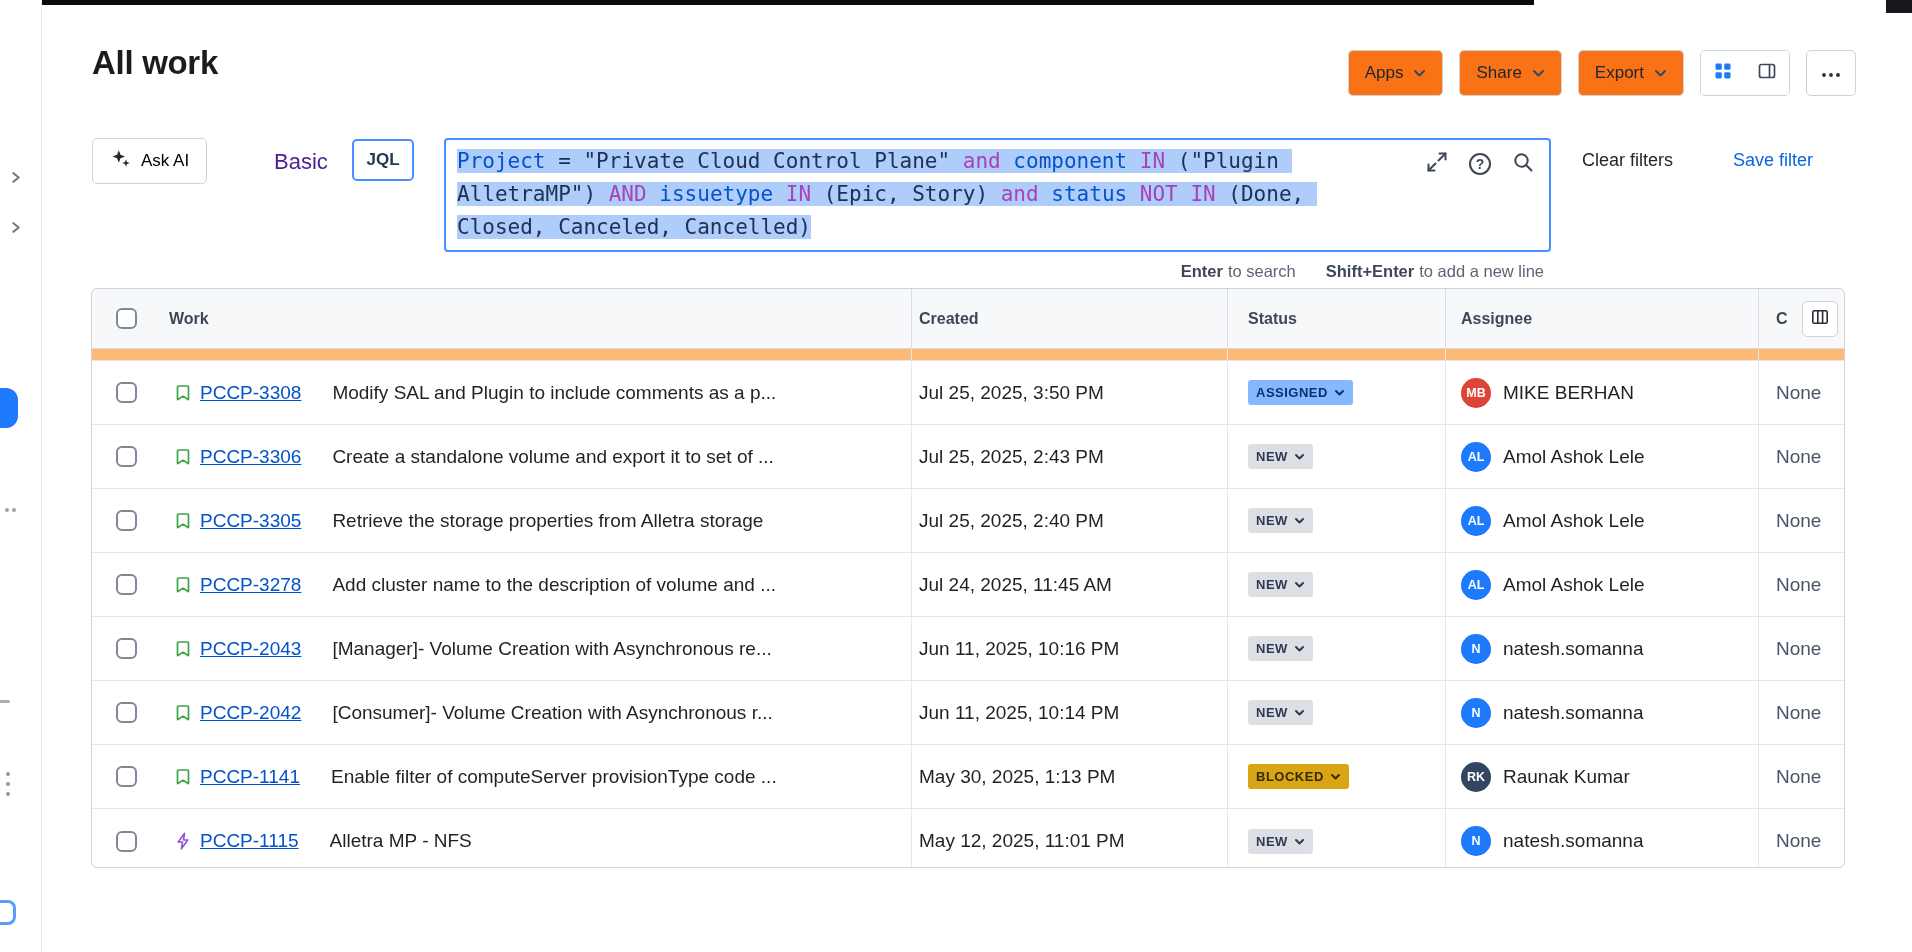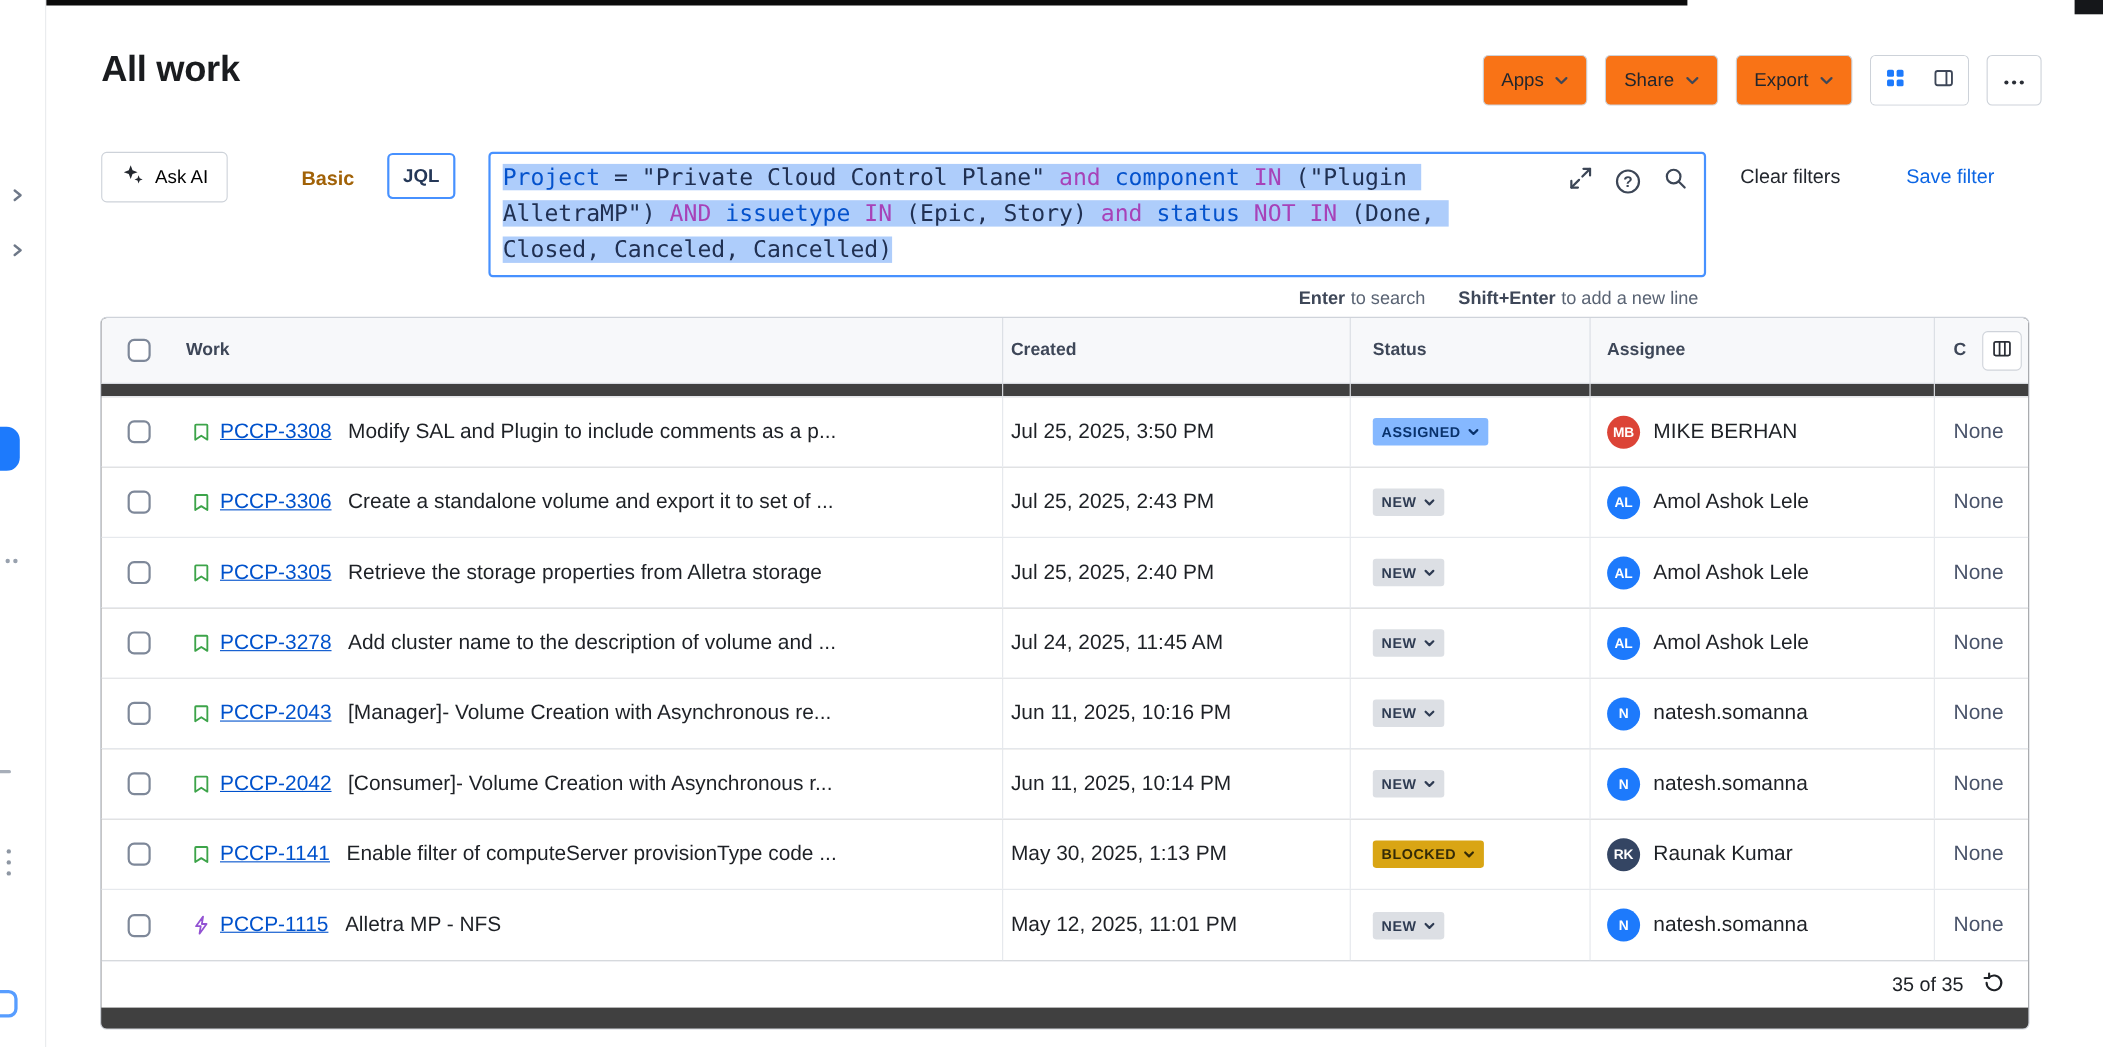--- a/index.html
+++ b/index.html
@@ -28,42 +28,42 @@
   .btn { display:inline-flex; align-items:center; gap:10px; padding:0 16px; border:1px solid #CDD2D9;
          border-radius:5px; background:#f97316; font-size:17px; font-weight:500; color:#22262D; cursor:default; }
   .view-toggle { display:flex; border:1px solid #CDD2D9; border-radius:5px; overflow:hidden; }
   .vt { width:44px; display:flex; align-items:center; justify-content:center; background:#fff; }
   .more-btn { width:50px; display:flex; align-items:center; justify-content:center; border:1px solid #CDD2D9; border-radius:5px; background:#fff; }
 
   
   .ask-ai { position:absolute; left:92px; top:138px; height:46px; display:inline-flex; align-items:center; gap:10px;
             padding:0 17px; border:1px solid #CDD2D9; border-radius:5px; background:#fff; font-size:17px; font-weight:500; }
   .basic-btn { position:absolute; left:262px; top:141px; height:42px; padding:0 12px; border:none; background:transparent;
-               font-size:18px; font-weight:700; color:#a16207; display:flex; align-items:center; }
+               font-size:22px; font-weight:400; color:#4c1d95; display:flex; align-items:center; }
   .jql-btn { position:absolute; left:352px; top:139px; height:42px; min-width:62px; padding:0 12px;
              border:2px solid var(--jql-border); border-radius:5px; background:#fff; color:#253858;
              font-size:17px; font-weight:700; display:flex; align-items:center; justify-content:center; }
   .jql-box { position:absolute; left:444px; top:138px; width:1107px; height:114px; background:#fff;
              border:2px solid var(--jql-border); border-radius:4px; }
   .jql-lines { position:absolute; left:11px; top:5px; font-family:"DejaVu Sans Mono", monospace;
                font-size:21px; line-height:33px; white-space:pre; }
   .jql-line .sel { background:var(--sel); }
   .tok-field { color:#0452CC; }
   .tok-kw { color:#A742B8; }
   .tok-txt { color:#203052; }
   .jql-icons { position:absolute; top:10px; right:14px; display:flex; gap:20px; align-items:center; }
   .help-icon { width:22px; height:22px; border:2px solid #3C4656; border-radius:50%; display:flex;
                align-items:center; justify-content:center; font-size:14px; font-weight:700; color:#3C4656; }
   .clear-filters { position:absolute; left:1582px; top:150px; font-size:18px; font-weight:500; color:#22262D; background:none; border:none; }
   .save-filter { position:absolute; left:1733px; top:150px; font-size:18px; font-weight:500; color:#0B65E4; background:none; border:none; }
   .hints { position:absolute; top:262px; right:368px; display:flex; gap:30px; font-size:16.5px; color:#5A6474; }
   .hints b { color:#3E4758; font-weight:700; margin-right:5px; }
 
   
-  .work-table { position:absolute; left:91px; top:288px; width:1754px; height:648px; background:#404040;
+  .work-table { position:absolute; left:91px; top:288px; width:1754px; height:580px; background:#fdba74;
                 border:1px solid #CFD3DA; border-radius:6px; overflow:hidden; }
   .thead { display:flex; height:60px; background:#F7F8FA; border-bottom:1px solid #D6DAE0; position:relative; }
   .hc { height:100%; display:flex; align-items:center; font-size:16px; font-weight:700; color:#3E4758; }
   .col-check { width:68px; justify-content:center; }
   .col-work { width:751px; }
   .hc.col-work { padding-left:9px; }
   .col-created { width:316px; padding-left:7px; }
   .col-status { width:218px; padding-left:20px; }
   .col-assignee { width:313px; padding-left:15px; }
   .col-extra { flex:1; padding-left:17px; position:relative; }
@@ -73,21 +73,21 @@
   .partial-row { display:flex; height:12px; border-bottom:1px solid #E4E7EB; }
   .partial-row .cell { height:100%; }
   .trow { display:flex; height:64px; border-bottom:1px solid #E4E7EB; background:#fff; }
   .trow:last-child { border-bottom:none; }
   .cell { height:100%; display:flex; align-items:center; }
   .trow .col-created, .trow .col-status, .trow .col-assignee, .trow .col-extra,
   .partial-row .col-created, .partial-row .col-status, .partial-row .col-assignee, .partial-row .col-extra { border-left:1px solid #E4E7EB; }
   .c-work { padding-left:13px; overflow:hidden; white-space:nowrap; }
   .type-icon { display:inline-flex; width:20px; height:20px; flex:0 0 auto; }
   .issue-key { color:var(--link); text-decoration:underline; font-size:19px; margin-left:7px; flex:0 0 auto; }
-  .summary { font-size:19px; color:#1E2126; margin-left:15px; overflow:hidden; }
+  .summary { font-size:19px; color:#1E2126; margin-left:31px; overflow:hidden; }
   .created-txt { font-size:19px; color:#1E2126; }
   .badge { display:inline-flex; align-items:center; gap:6px; padding:5px 8px; border-radius:3px;
            font-size:13px; font-weight:700; letter-spacing:0.5px; }
   .avatar { width:30px; height:30px; border-radius:50%; color:#fff; font-size:12.5px; font-weight:700;
             display:flex; align-items:center; justify-content:center; flex:0 0 auto; }
   .assignee-name { font-size:19px; color:#1E2126; margin-left:12px; white-space:nowrap; }
   .extra-txt { font-size:19px; color:#49536A; }
   .checkbox { width:21px; height:21px; border:2px solid #7E8899; border-radius:6px; background:#fff; display:inline-block; }
   .tfoot { display:flex; justify-content:flex-end; align-items:center; height:43px; gap:16px;
            padding-right:20px; border-top:1px solid #D6DAE0; background:#fff; }

